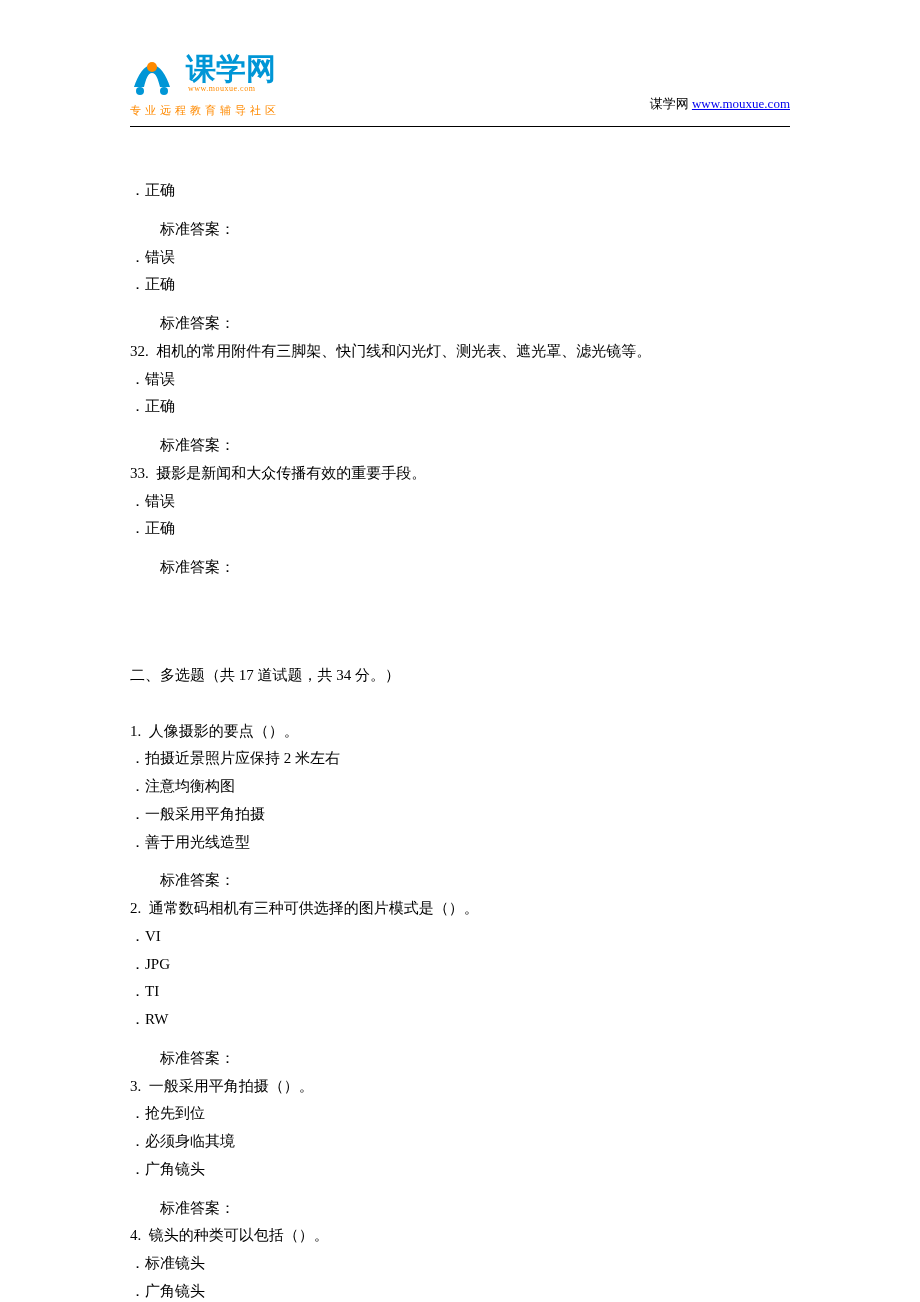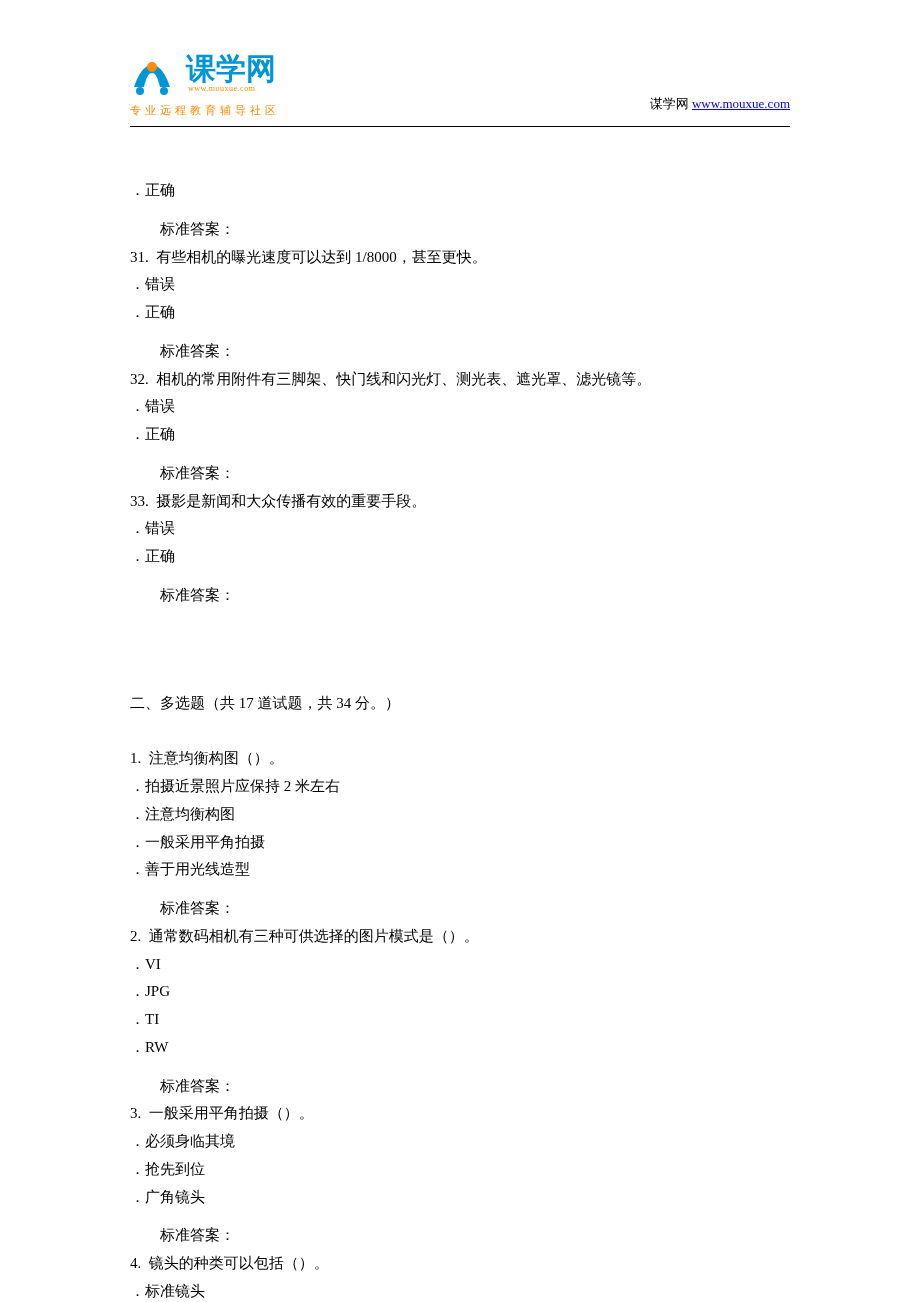--- a/index.html
+++ b/index.html
@@ -117,58 +117,57 @@
     </div>
   </div>
 
   <hr class="divider">
 
   <div class="content">
 
     <div>．正确</div>
     <div class="indent">标准答案：</div>
 
-    <div><span>31.</span>&nbsp;&nbsp;<span>有些相机的曝光速度可以达到 1/8000，甚至更快。</span></div>
     <div>．错误</div>
     <div>．正确</div>
     <div class="indent">标准答案：</div>
 
     <div><span>32.</span>&nbsp;&nbsp;<span>相机的常用附件有三脚架、快门线和闪光灯、测光表、遮光罩、滤光镜等。</span></div>
     <div>．错误</div>
     <div>．正确</div>
     <div class="indent">标准答案：</div>
 
     <div><span>33.</span>&nbsp;&nbsp;<span>摄影是新闻和大众传播有效的重要手段。</span></div>
     <div>．错误</div>
     <div>．正确</div>
     <div class="indent">标准答案：</div>
 
     <div class="section-gap"></div>
 
     <div>二、多选题（共 17 道试题，共 34 分。）</div>
 
     <div class="blank-line"></div>
 
-    <div><span>1.</span>&nbsp;&nbsp;<span>注意均衡构图（）。</span></div>
+    <div><span>1.</span>&nbsp;&nbsp;<span>人像摄影的要点（）。</span></div>
     <div>．拍摄近景照片应保持 2 米左右</div>
     <div>．注意均衡构图</div>
     <div>．一般采用平角拍摄</div>
     <div>．善于用光线造型</div>
     <div class="indent">标准答案：</div>
 
     <div><span>2.</span>&nbsp;&nbsp;<span>通常数码相机有三种可供选择的图片模式是（）。</span></div>
     <div>．VI</div>
     <div>．JPG</div>
     <div>．TI</div>
     <div>．RW</div>
     <div class="indent">标准答案：</div>
 
     <div><span>3.</span>&nbsp;&nbsp;<span>一般采用平角拍摄（）。</span></div>
+    <div>．抢先到位</div>
     <div>．必须身临其境</div>
-    <div>．抢先到位</div>
     <div>．广角镜头</div>
     <div class="indent">标准答案：</div>
 
     <div><span>4.</span>&nbsp;&nbsp;<span>镜头的种类可以包括（）。</span></div>
     <div>．标准镜头</div>
     <div>．广角镜头</div>
     <div>．远摄镜头</div>
 
   </div>
 </div>

